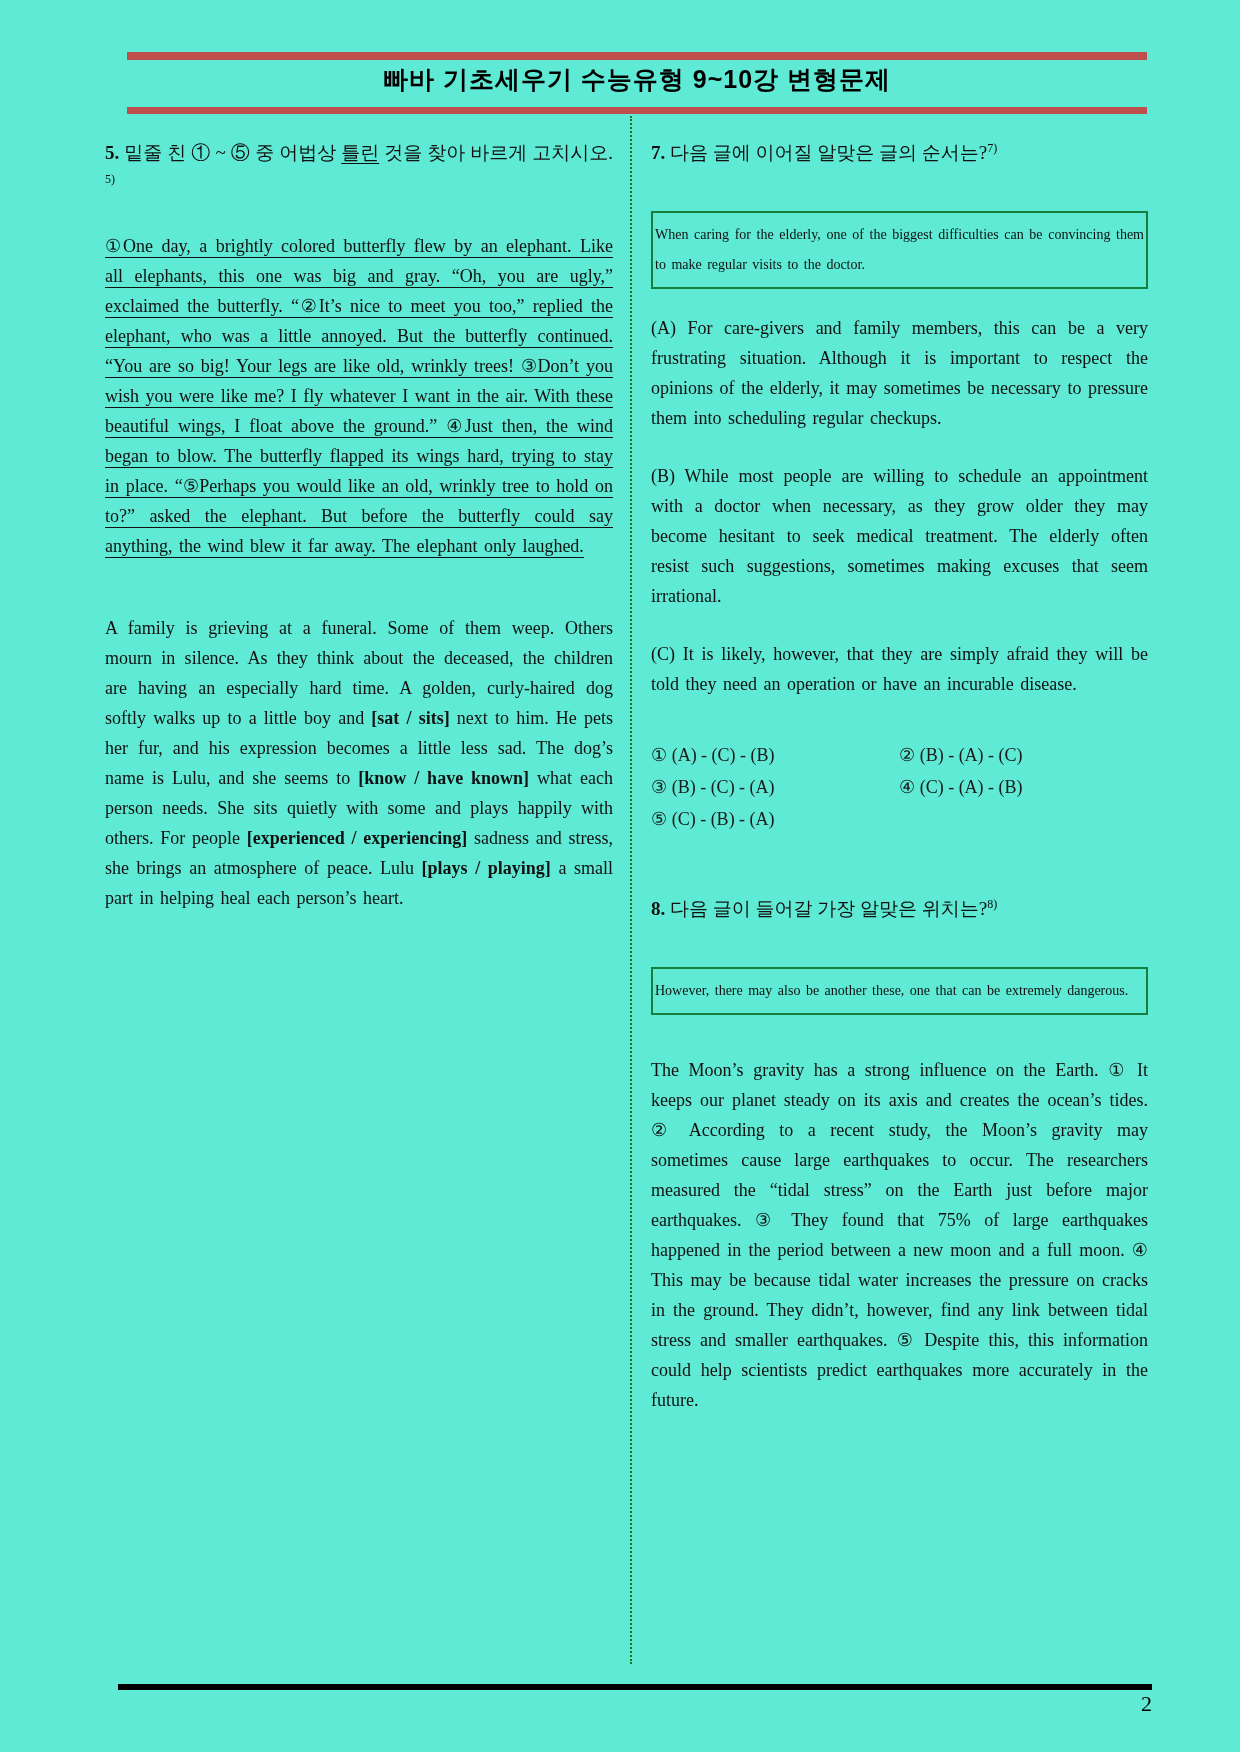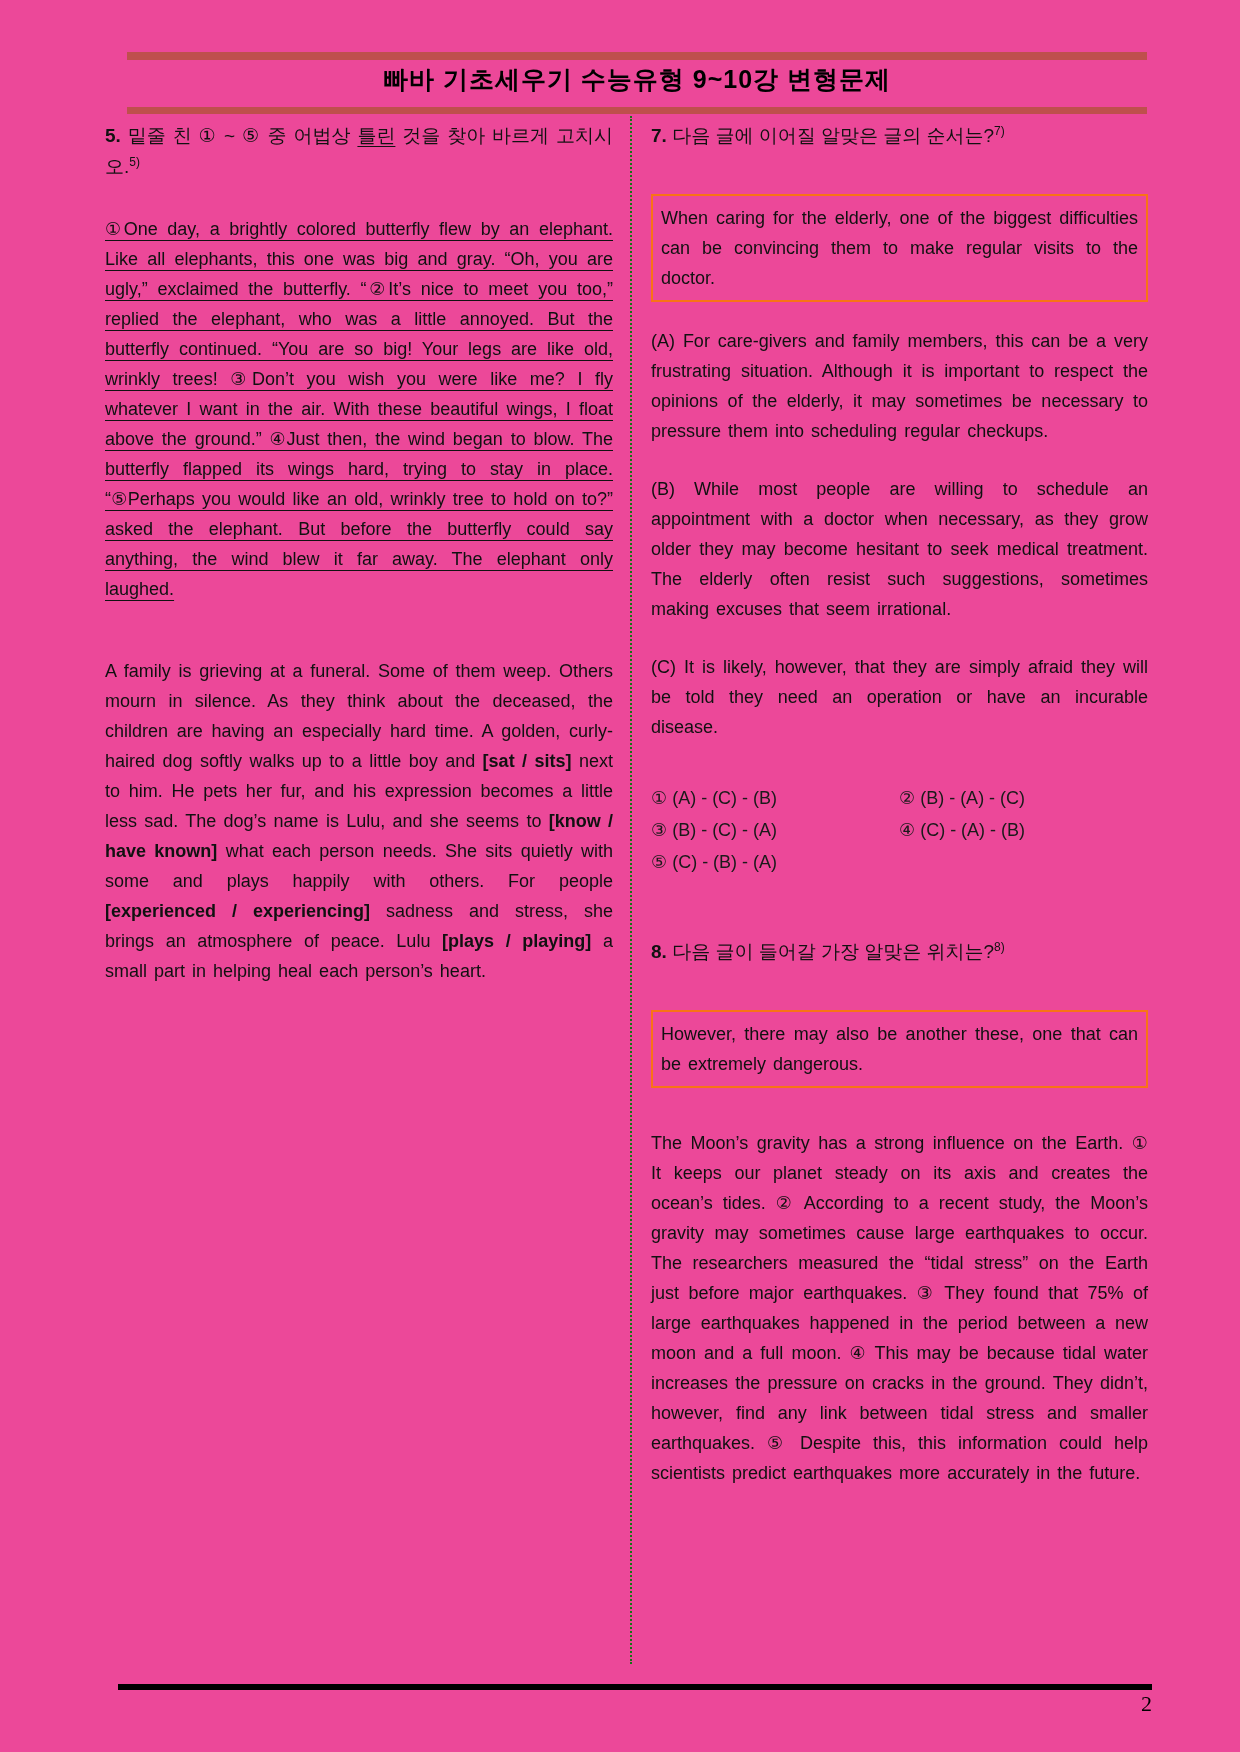--- a/index.html
+++ b/index.html
@@ -3,57 +3,57 @@
 <meta charset="utf-8">
 <style>
   :root{
     --accent_red:#BF4F4D;
     --separator_green:#157415;
     --rule_black:#000000;
     --ink:#1a1a1a;
   }
   html,body{margin:0;padding:0;background:#ffffff;}
   .page{
-    position:relative;width:1240px;height:1752px;background:#ec4899;overflow:hidden;
+    position:relative;width:1240px;height:1752px;background:#5eead4;overflow:hidden;
     font-family:"Liberation Sans","DejaVu Sans",sans-serif;color:var(--ink);
   }
   .rule{position:absolute;left:127px;width:1020px;background:var(--accent_red);}
   .rule-top{top:52px;height:8px;}
   .rule-bottom{top:107px;height:7px;}
   .title{
     position:absolute;left:127px;top:63px;width:1020px;text-align:center;
     font-size:25px;font-weight:bold;letter-spacing:1px;color:#000;
   }
   .separator{
     position:absolute;left:630px;top:116px;height:1548px;width:0;
     border-left:2px dotted var(--separator_green);
   }
-  .col{position:absolute;top:120px;}
+  .col{position:absolute;top:137px;font-family:Liberation Serif, serif;}
   .col-left{left:105px;width:508px;}
   .col-right{left:651px;width:497px;}
   .prompt{
     font-size:19px;line-height:31px;text-align:justify;word-break:break-all;color:#111;
   }
   .prompt .qnum{font-weight:bold;}
   sup.fn{font-size:12px;vertical-align:super;line-height:0;}
   .u{text-decoration:underline;text-underline-offset:4px;}
   .passage{
     font-size:18px;line-height:30px;text-align:justify;word-spacing:2px;color:#111;
   }
   .underlined{
     text-decoration:underline;text-decoration-thickness:1px;
     text-underline-offset:5px;text-decoration-skip-ink:none;
   }
   .mt-passage{margin-top:32px;}
   .q6-prompt{margin-top:330px;}
   .q6-passage{margin-top:52px;}
   .textbox{
     box-sizing:border-box;width:100%;margin-top:43px;
-    border:2px solid #f97316;padding:7px 8px;
-    font-size:18px;line-height:30px;text-align:justify;word-spacing:2px;color:#111;
+    border:2px solid #15803d;padding:7px 2px;
+    font-size:14px;line-height:30px;text-align:justify;word-spacing:2px;color:#111;
   }
   .para-a{margin-top:24px;}
   .para{margin-top:28px;}
   .choices{margin-top:40px;font-size:18px;line-height:32px;}
   .choice-row{display:flex;align-items:flex-end;}
   .choice-cell{display:inline-block;width:248px;white-space:nowrap;}
   .q8-prompt{margin-top:58px;}
   .q8-passage{margin-top:40px;}
   .footer-rule{position:absolute;left:118px;top:1684px;width:1034px;height:6px;background:var(--rule_black);}
   .page-number{

